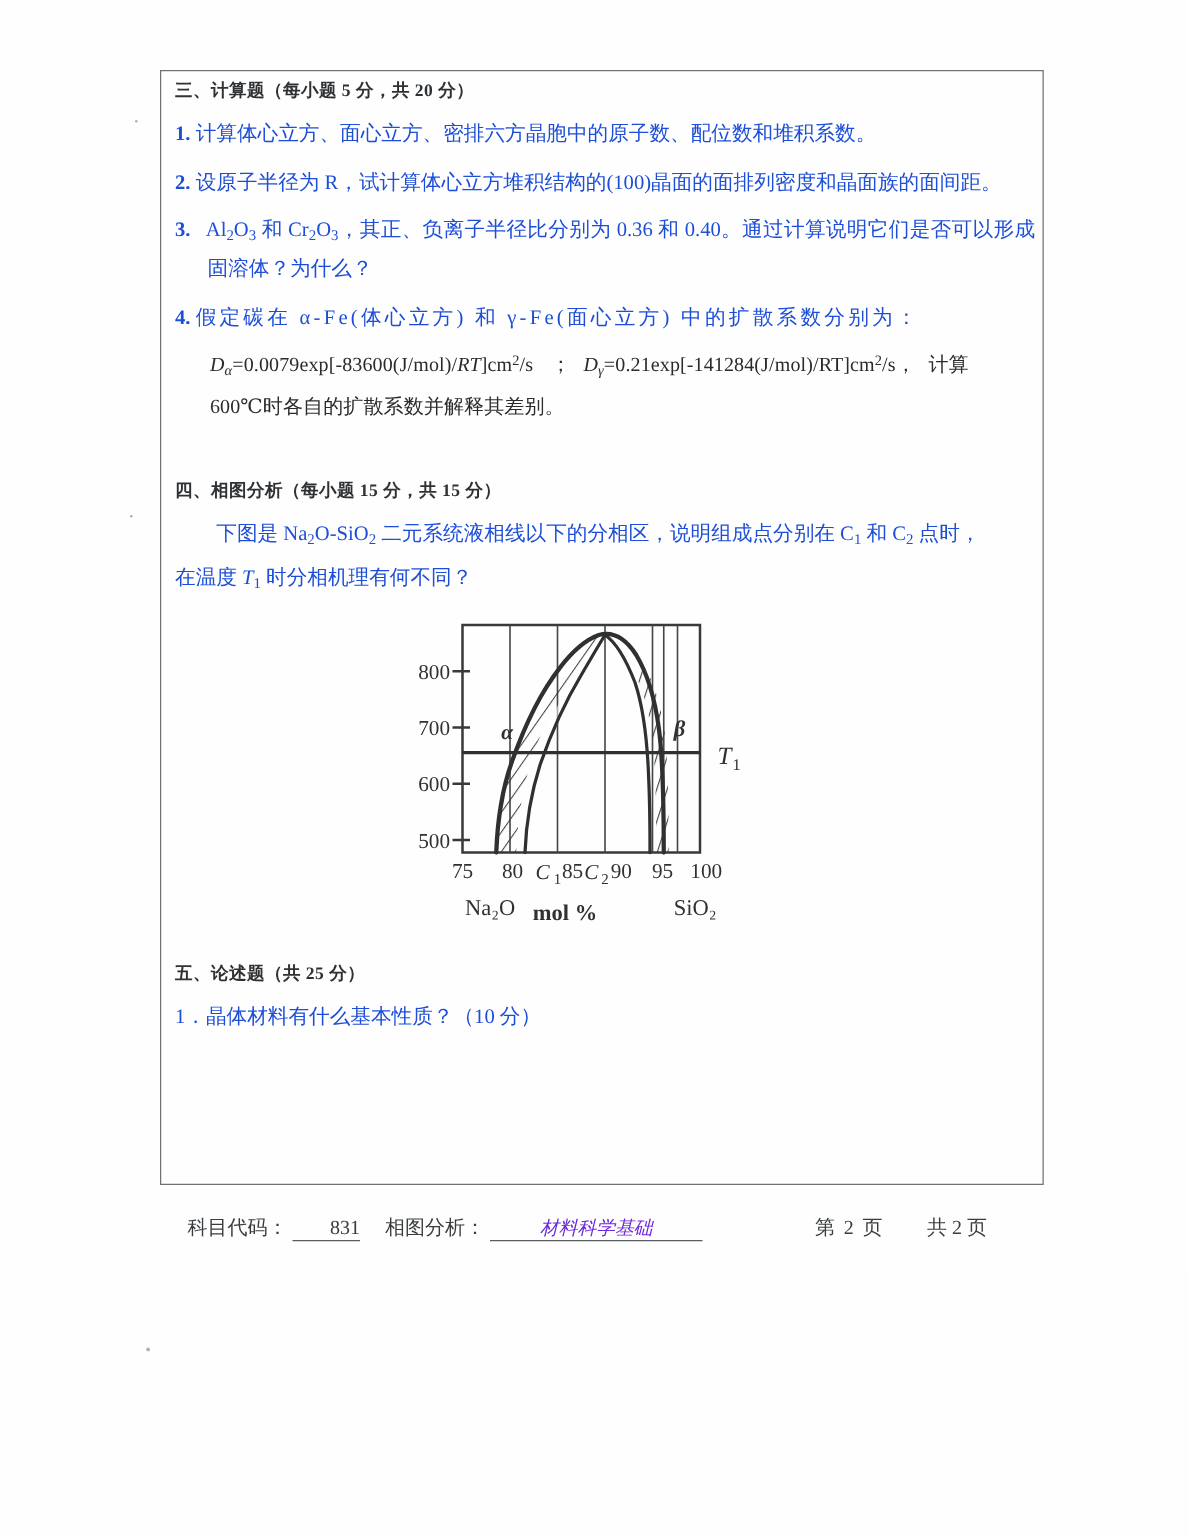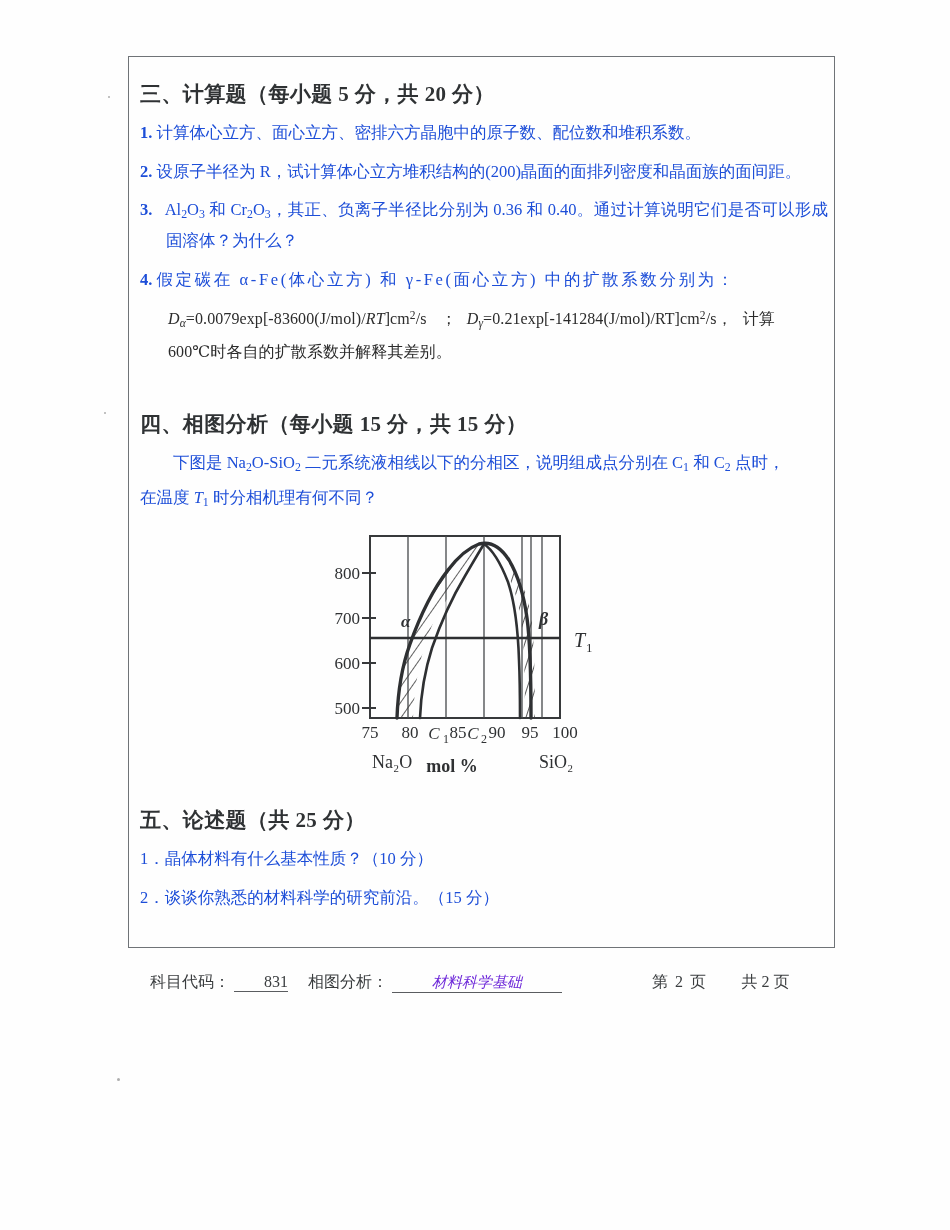--- a/index.html
+++ b/index.html
@@ -42,24 +42,24 @@
   }
 
   .content {
     position: absolute;
     left: 138px;
     top: 62px;
     width: 690px;
   }
 
   .sec-head {
-    font-size: 21px;
+    font-size: 14px;
     font-weight: bold;
     letter-spacing: .4px;
-    margin: 18px 0 10px 2px;
+    margin: 2px 0 10px 2px;
     color: #2f3234;
   }
 
   .q {
     font-size: 16.5px;
     line-height: 1.85;
     margin: 0 0 8px 2px;
     color: #1d4ed8;
     text-align: justify;
   }
@@ -137,21 +137,21 @@
 
   <div class="sec-head">三、计算题（每小题 5 分，共 20 分）</div>
 
   <p class="q hang">
     <span class="num">1.</span>
     <span>计算体心立方、面心立方、密排六方晶胞中的原子数、配位数和堆积系数。</span>
   </p>
 
   <p class="q hang">
     <span class="num">2.</span>
-    <span>设原子半径为 R，试计算体心立方堆积结构的(200)晶面的面排列密度和晶面族的面间距。</span>
+    <span>设原子半径为 R，试计算体心立方堆积结构的(100)晶面的面排列密度和晶面族的面间距。</span>
   </p>
 
   <p class="q hang">
     <span class="num">3.</span>
     <span>&nbsp;
       <span>Al</span><sub>2</sub><span>O</span><sub>3</sub><span> 和 Cr</span><sub>2</sub><span>O</span><sub>3</sub><span>，其正、负离子半径比分别为 0.36 和 0.40。通过计算说明它们是否可以形成固溶体？为什么？</span>
     </span>
   </p>
 
   <p class="q hang">
@@ -261,21 +261,20 @@
 
       <text x="38" y="238" font-family="'Liberation Serif', serif" font-size="18" fill="#2f3133">Na₂O</text>
       <text x="118" y="242" font-family="'Liberation Serif', serif" font-size="18" font-weight="bold" fill="#2f3133" text-anchor="middle">mol %</text>
       <text x="205" y="238" font-family="'Liberation Serif', serif" font-size="18" fill="#2f3133">SiO₂</text>
     </svg>
   </div>
 
   <div class="sec-head" style="margin-top:8px;">五、论述题（共 25 分）</div>
 
   <p class="q">1．晶体材料有什么基本性质？（10 分）</p>
-  <p class="q">2．谈谈你熟悉的材料科学的研究前沿。（15 分）</p>
 
 </div>
 
 <div class="footer">
   <span class="f-label">科目代码：</span>
   <span class="f-val-code">831</span>
   <span class="f-label" style="margin-left:16px;">相图分析：</span>
   <span class="f-val-name">材料科学基础</span>
   <span class="f-pages">第 2 页</span>
   <span class="f-gap"></span>

